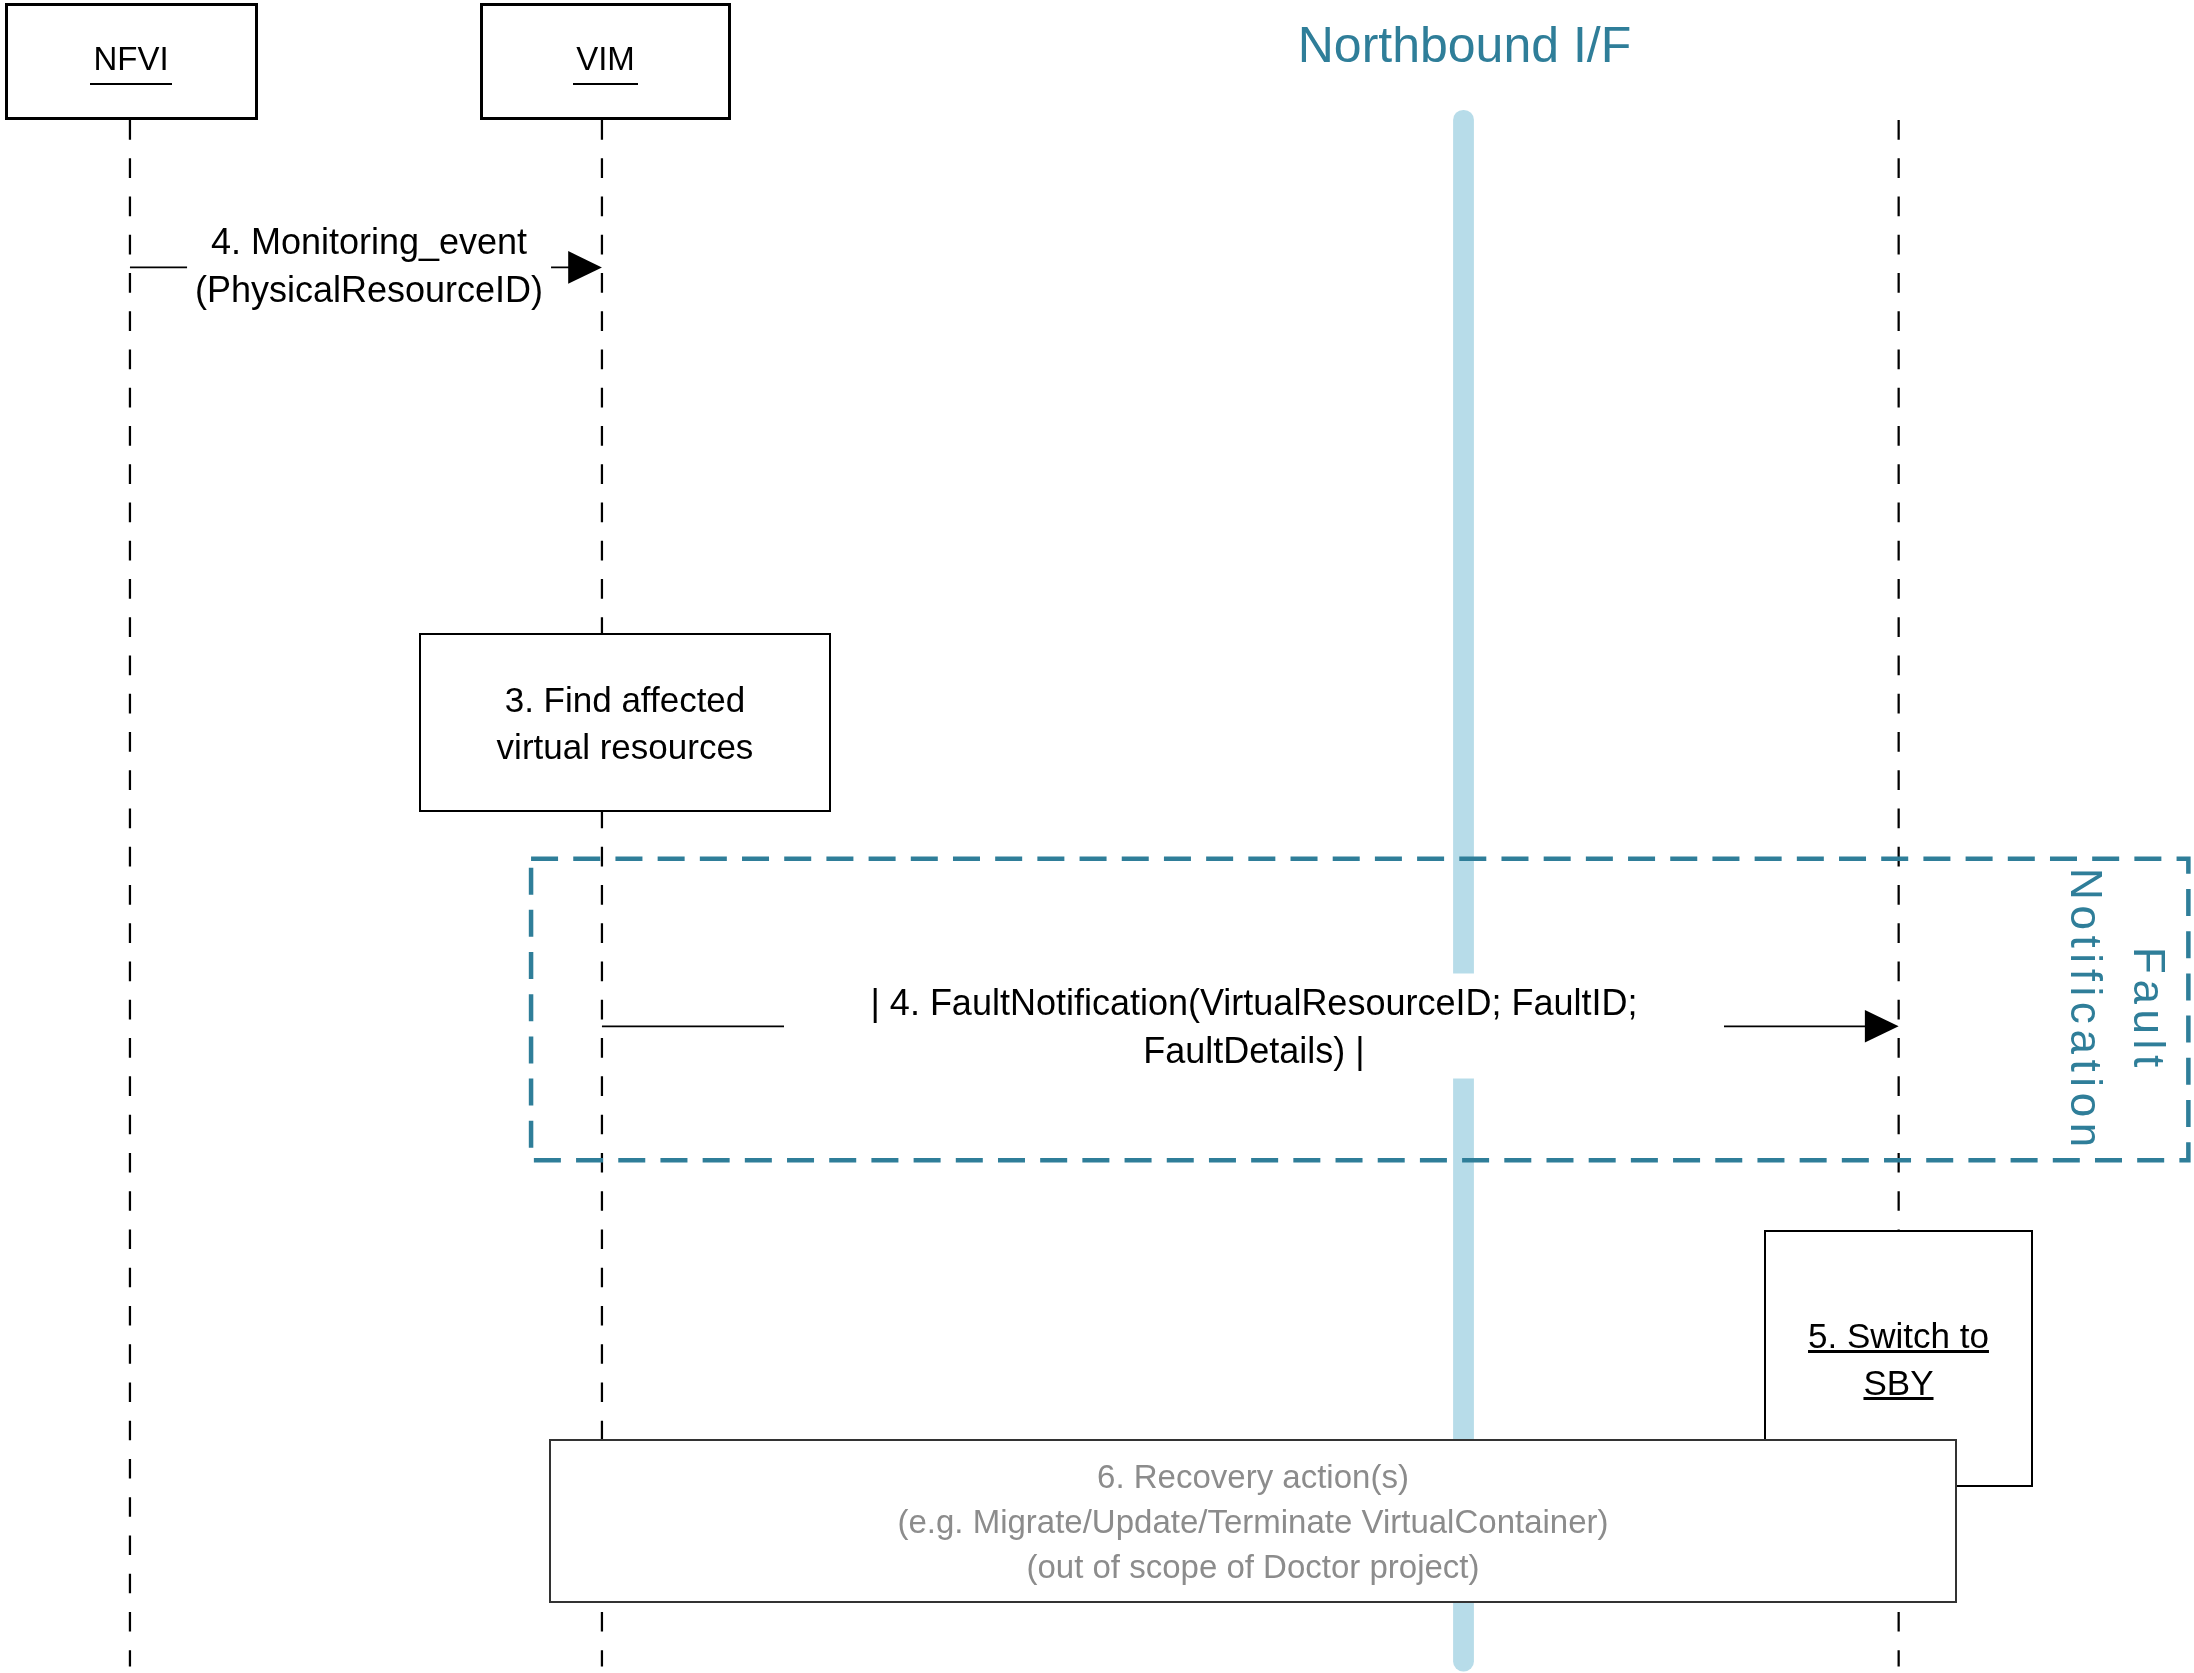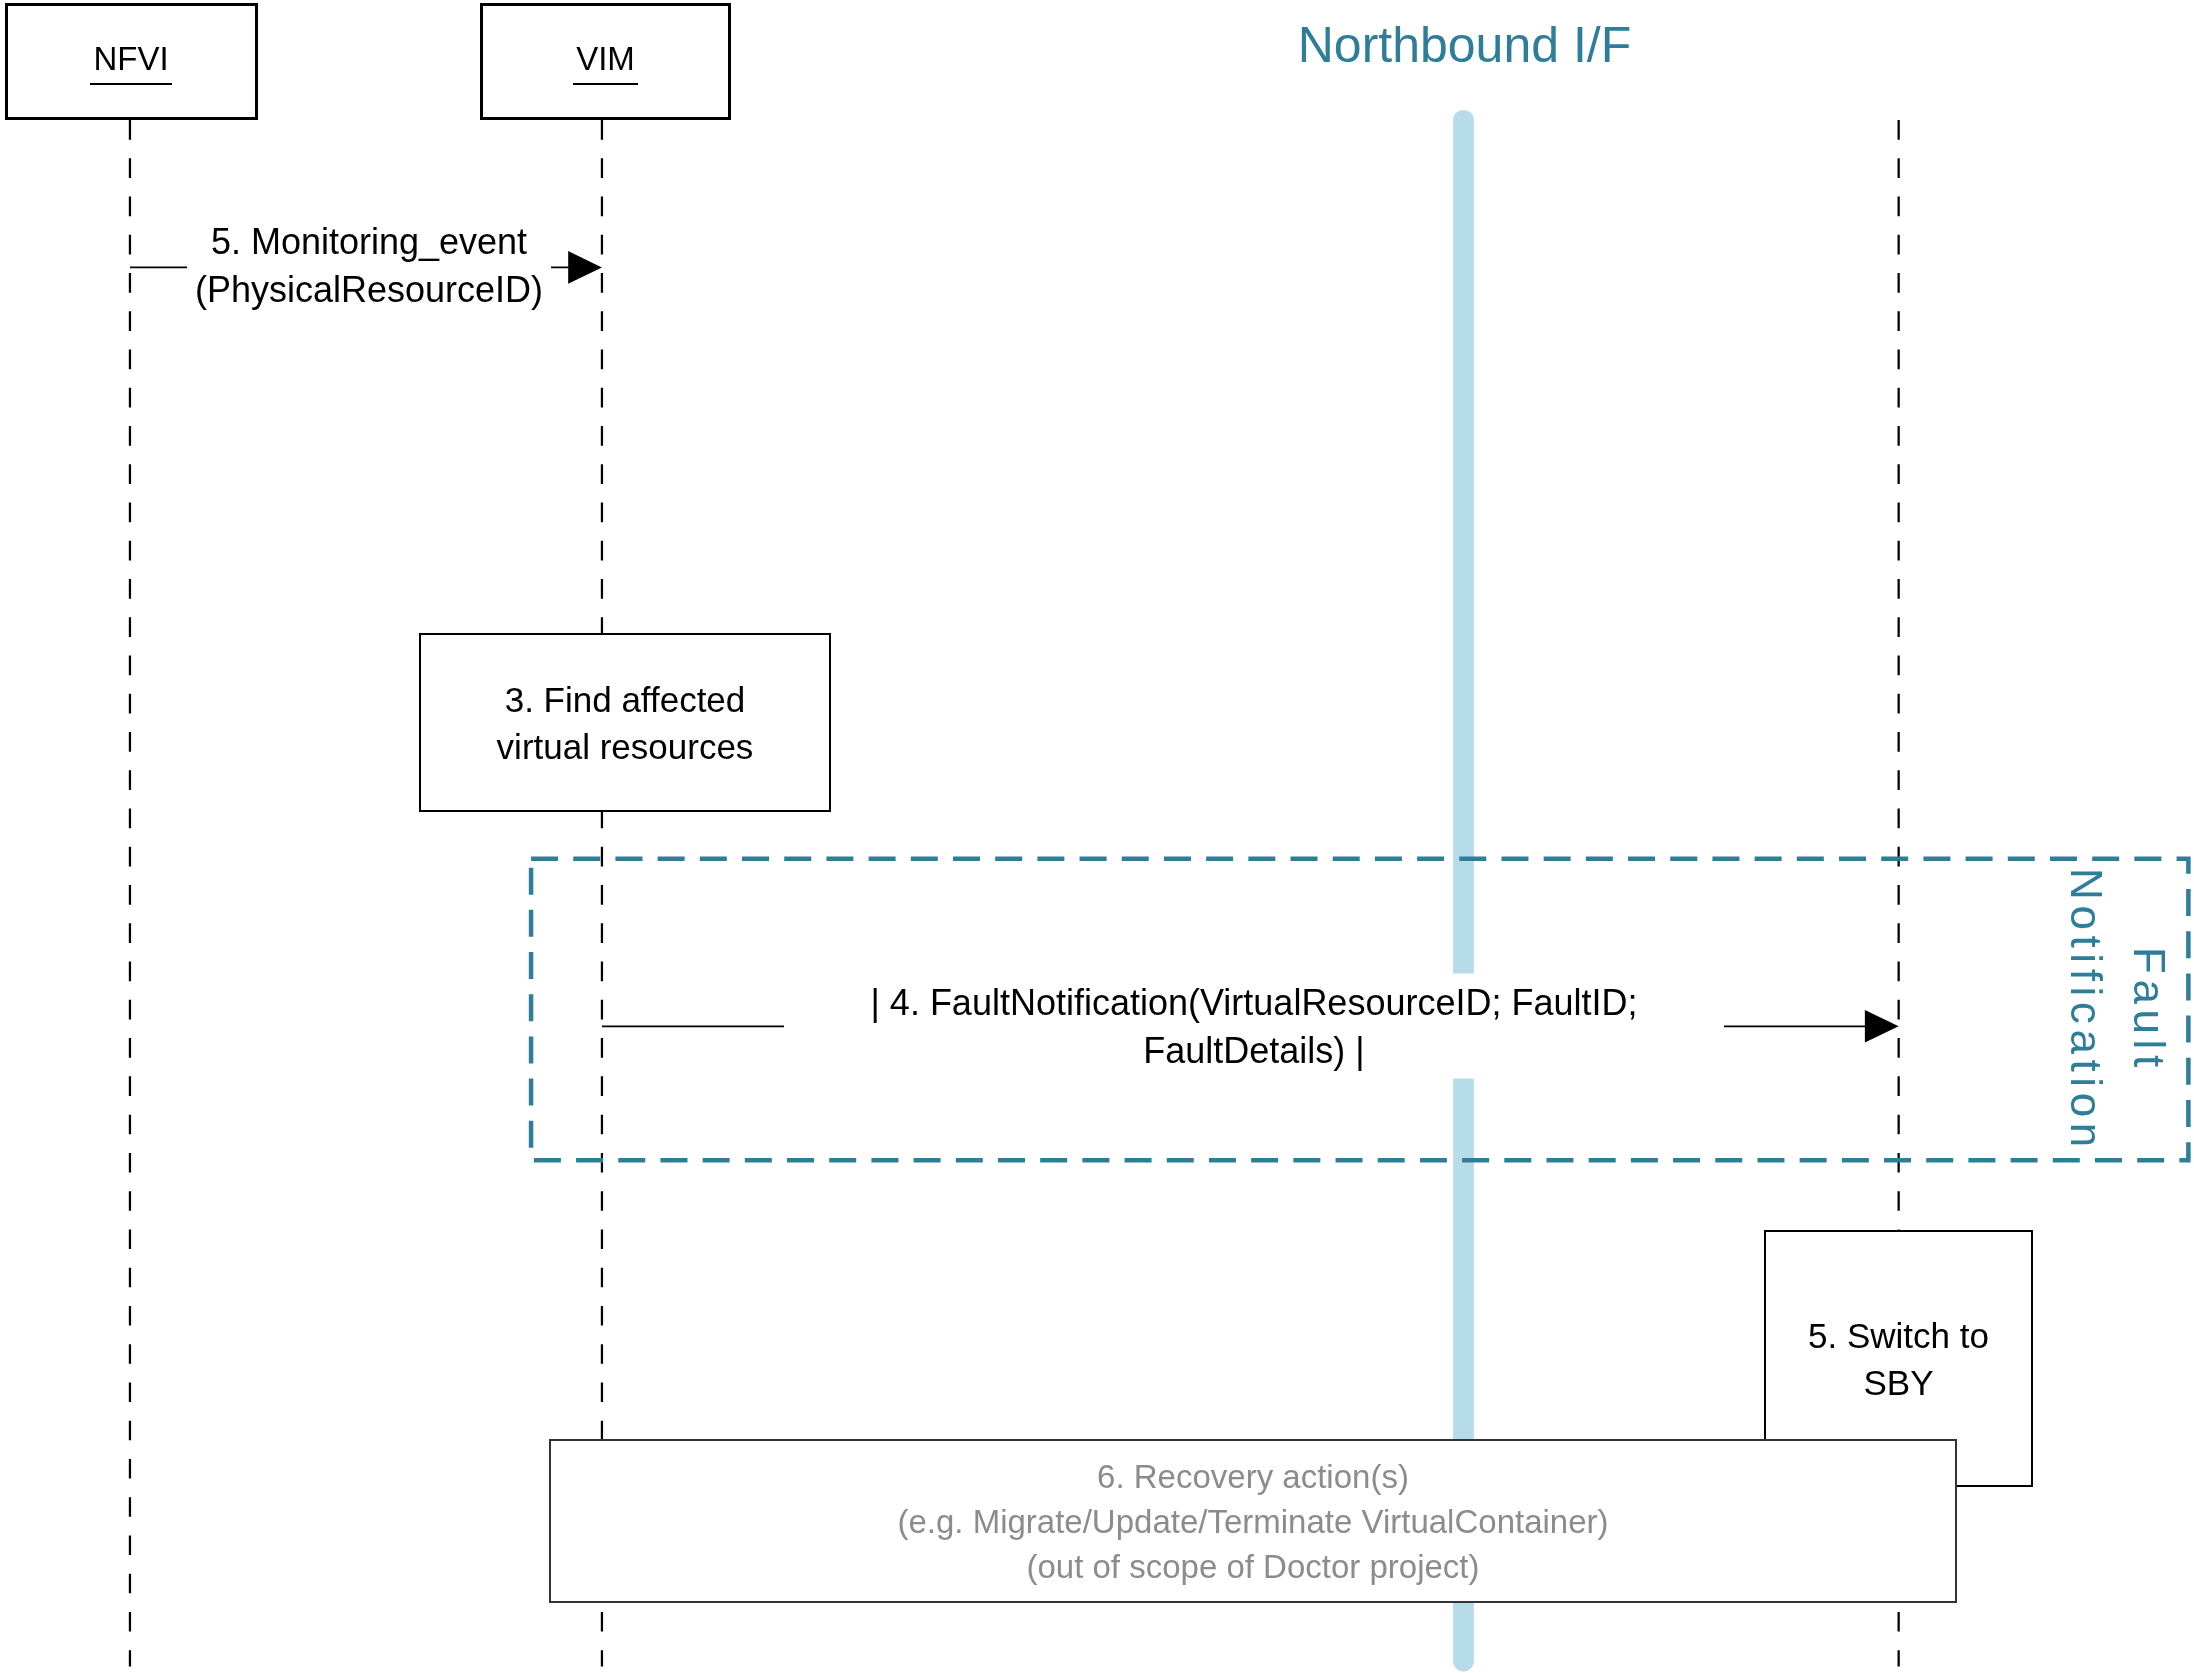--- a/index.html
+++ b/index.html
@@ -56,21 +56,21 @@
     display: flex;
     align-items: center;
     justify-content: center;
     text-align: center;
     font-size: 35px;
     line-height: 47px;
     white-space: pre-line;
   }
   .step2 { left: 419px;  top: 416px;  width: 369px; height: 181px; }
   .step3 { left: 419px;  top: 633px; width: 412px; height: 179px; }
-  .step5 { left: 1764px; top: 1230px; width: 269px; height: 257px; }
+  .step5 { left: 1764px; top: 1230px; width: 269px; height: 257px; text-decoration: underline; }
   .step6 {
     left: 549px; top: 1439px; width: 1408px; height: 164px;
     border: 2.3px solid #333;
     color: var(--gray-text, #8C8C8C);
     font-size: 33px;
     line-height: 45px;
   }
 
   
   .msg-label {
@@ -136,21 +136,21 @@
 
   <div class="actor-box actor-vim">
     <span class="actor-label">VIM</span>
   </div>
   <div class="actor-box actor-nfvi">
     <span class="actor-label">NFVI</span>
   </div>
 
   <div class="title">Northbound I/F</div>
 
-  <div class="msg-label msg1">5. Monitoring_event
+  <div class="msg-label msg1">4. Monitoring_event
 (PhysicalResourceID)</div>
   <div class="msg-label msg4">| 4. FaultNotification(VirtualResourceID; FaultID; FaultDetails) |</div>
 
   <div class="step-box step3">3. Find affected
 virtual resources</div>
   <div class="step-box step5">5. Switch to
 SBY</div>
   <div class="step-box step6">6. Recovery action(s)
 (e.g. Migrate/Update/Terminate VirtualContainer)
 (out of scope of Doctor project)</div>

